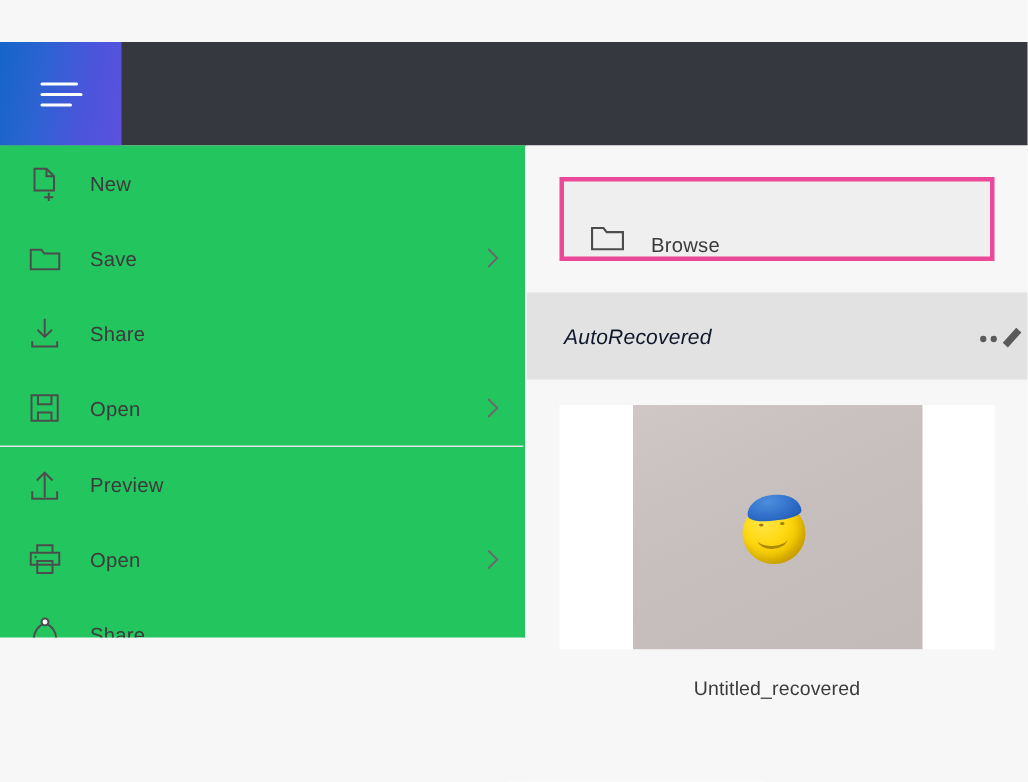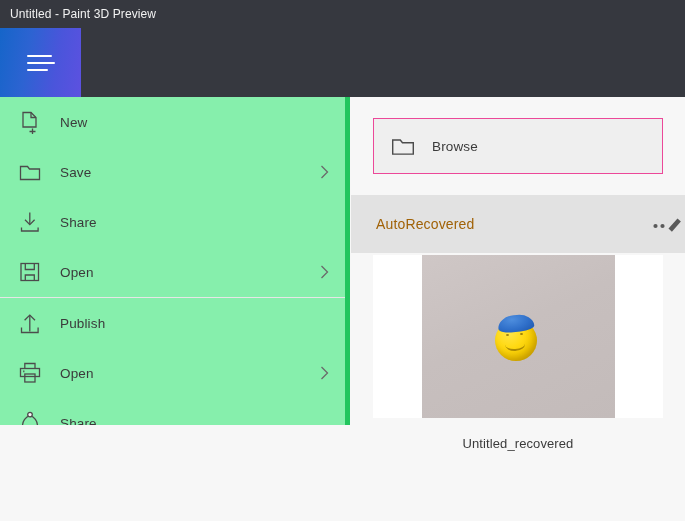--- a/index.html
+++ b/index.html
@@ -78,22 +78,22 @@
   .hamburger-glyph i:nth-child(1) { top: 1px;  width: 25px; }
   .hamburger-glyph i:nth-child(2) { top: 8px;  width: 28px; }
   .hamburger-glyph i:nth-child(3) { top: 15px; width: 21px; }
 
   
   .menu {
     position: absolute;
     left: 0; top: 97px;
     width: 350px;
     height: 328px;
-    background: #86efac;
-    border-right: 5px solid #22c55e;
+    background: #22c55e;
+    border-right: 1px solid #22c55e;
     box-sizing: border-box;
     overflow: hidden;
   }
   .menu-item {
     position: relative;
     height: 50px;
     display: flex;
     align-items: center;
     cursor: pointer;
     user-select: none;
@@ -139,24 +139,24 @@
   .browse-wrap {
     height: 98px;
     display: flex;
     align-items: center;
     justify-content: center;
   }
   .browse-btn {
     width: 290px;
     height: 56px;
     background: #efefef;
-    border: 1px solid #ec4899;
+    border: 3px solid #ec4899;
     box-sizing: border-box;
     display: flex;
-    align-items: center;
+    align-items: flex-end;
     cursor: pointer;
     padding: 0;
     font-family: inherit;
   }
   .browse-icon {
     width: 58px;
     min-width: 58px;
     display: flex;
     align-items: center;
     justify-content: center;
@@ -172,39 +172,40 @@
   .section-header {
     position: relative;
     height: 58px;
     background: #e2e2e2;
     display: flex;
     align-items: center;
     cursor: pointer;
   }
   .section-title {
     font-size: 14px;
-    color: #a16207;
+    color: #0f172a;
     padding-left: 25px;
     letter-spacing: 0.15px;
+    font-style: italic;
   }
   .section-action {
     position: absolute;
     right: 0px;
     top: 50%;
     transform: translateY(-50%);
     display: flex;
     align-items: center;
     color: #5a5a5a;
     cursor: pointer;
     padding: 4px 0 4px 6px;
   }
 
   
   .thumb-area {
-    padding-top: 2px;
+    padding-top: 17px;
     display: flex;
     justify-content: center;
   }
   .thumb-card {
     width: 290px;
     cursor: pointer;
   }
   .thumb-canvas {
     width: 290px;
     height: 163px;
@@ -275,23 +276,20 @@
     letter-spacing: 0.1px;
   }
 
   svg { display: block; }
 </style>
 </head>
 <body>
 
 <div class="app">
 
-  <div class="titlebar">
-    <span class="titlebar-text">Untitled - Paint 3D Preview</span>
-  </div>
 
   <div class="topband"></div>
   <button class="hamburger" title="Menu">
     <span class="hamburger-glyph">
       <i></i>
         <i></i>
         <i></i>
     </span>
   </button>
 
@@ -352,21 +350,21 @@
     <div class="menu-sep"></div>
 
     <div class="menu-item">
       <span class="menu-icon">
         <svg width="24" height="24" viewBox="0 0 24 24" fill="none" stroke="#4c4c4c" stroke-width="1.3">
           <path d="M11.8 20.5V4.2"></path>
           <path d="M6.6 9.3l5.2-5.2 5.2 5.2"></path>
           <path d="M3.5 16.5v5h16.6v-5"></path>
         </svg>
       </span>
-      <span class="menu-label">Publish</span>
+      <span class="menu-label">Preview</span>
     </div>
 
     <div class="menu-item">
       <span class="menu-icon">
         <svg width="24" height="24" viewBox="0 0 24 24" fill="none" stroke="#4c4c4c" stroke-width="1.3">
           <path d="M6.8 7.5V2.5h10.2v5"></path>
           <rect x="2.5" y="7.5" width="19" height="8"></rect>
           <rect x="6.8" y="13" width="10.2" height="8"></rect>
           <path d="M5.2 10.4h1.2" stroke-width="1.6"></path>
         </svg>

